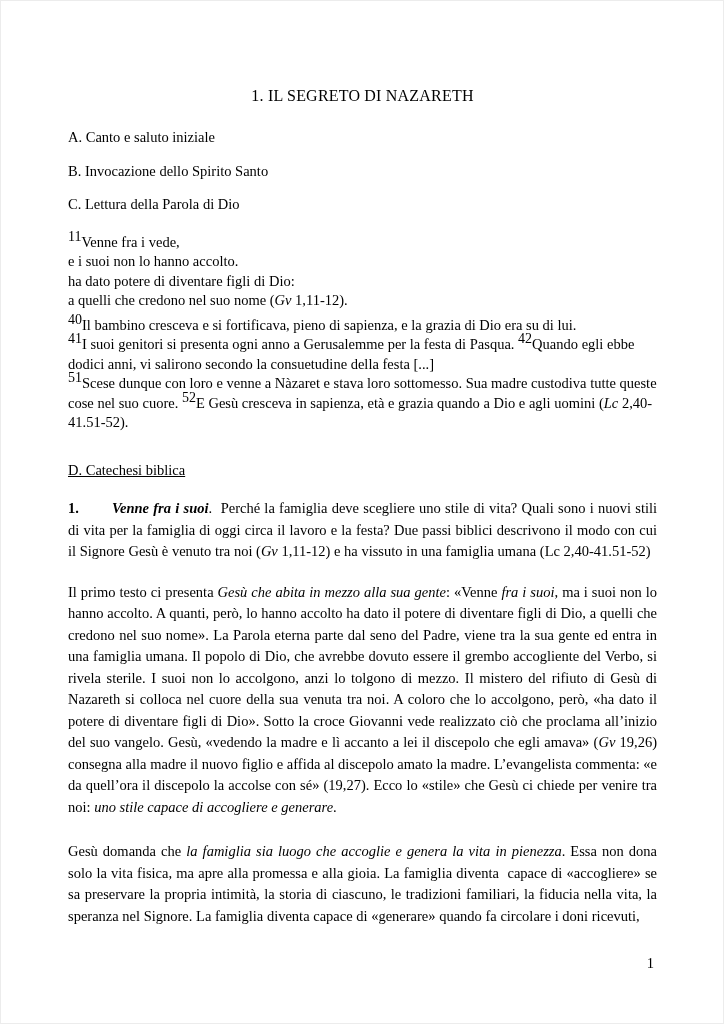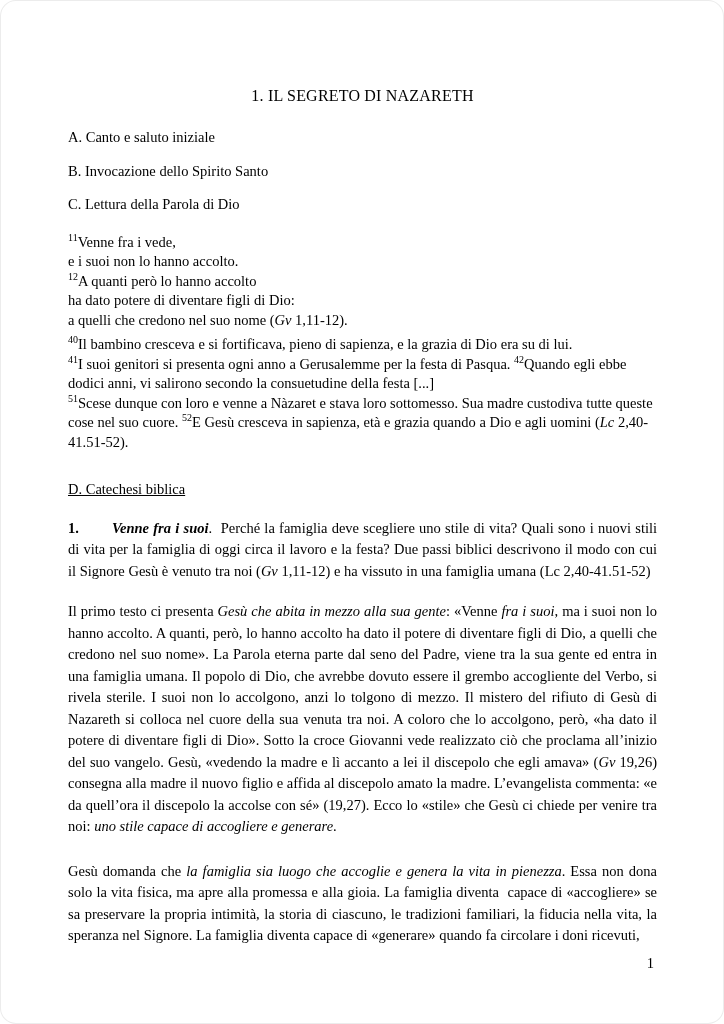--- a/index.html
+++ b/index.html
@@ -11,21 +11,20 @@
   .page {
     position: relative;
     width: 724px;
     height: 1024px;
     background: #ffffff;
     box-shadow: inset 0 0 0 1px #ececec;
     font-family: "Liberation Serif", "DejaVu Serif", serif;
     color: #000000;
     overflow: hidden;
     box-sizing: border-box;
-    border-radius: 16px;
   }
   .content {
     padding: 86px 67px 0 68px;
   }
   .title {
     margin: 0 0 22px 0;
     font-size: 16px;
     font-weight: normal;
     text-align: center;
     line-height: 20px;
@@ -51,21 +50,21 @@
   .para {
     margin: 0;
     font-size: 14.5px;
     line-height: 21.5px;
     text-align: justify;
   }
   .p1 { margin-top: 18px; }
   .p2 { margin-top: 19px; }
   .p3 { margin-top: 23px; }
   sup {
-    font-size: 10px;
+    font-size: 14px;
     line-height: 0;
     vertical-align: super;
   }
   .i  { font-style: italic; }
   .b  { font-weight: bold; }
   .bi { font-weight: bold; font-style: italic; }
   .tab { display: inline-block; width: 33px; }
   .pagenum {
     position: absolute;
     top: 954px;
@@ -81,21 +80,20 @@
   <div class="content">
     <h1 class="title">1. IL SEGRETO DI NAZARETH</h1>
 
     <p class="line">A. Canto e saluto iniziale</p>
     <p class="line">B. Invocazione dello Spirito Santo</p>
     <p class="line">C. Lettura della Parola di Dio</p>
 
     <div class="verse">
         <div><sup>11</sup><span>Venne fra i vede,</span></div>
         <div><span>e i suoi non lo hanno accolto.</span></div>
-        <div><sup>12</sup><span>A quanti però lo hanno accolto</span></div>
         <div><span>ha dato potere di diventare figli di Dio:</span></div>
         <div><span>a quelli che credono nel suo nome (</span><span class="i">Gv</span><span> 1,11-12).</span></div>
       </div>
 
     <div class="verse verse-luke">
         <div><sup>40</sup><span>Il bambino cresceva e si fortificava, pieno di sapienza, e la grazia di Dio era su di lui.</span></div>
         <div><sup>41</sup><span>I suoi genitori si presenta ogni anno a Gerusalemme per la festa di Pasqua. </span><sup>42</sup><span>Quando egli ebbe dodici anni, vi salirono secondo la consuetudine della festa [...]</span></div>
         <div><sup>51</sup><span>Scese dunque con loro e venne a Nàzaret e stava loro sottomesso. Sua madre custodiva tutte queste cose nel suo cuore. </span><sup>52</sup><span>E Gesù cresceva in sapienza, età e grazia quando a Dio e agli uomini (</span><span class="i">Lc</span><span> 2,40-41.51-52).</span></div>
       </div>
 

